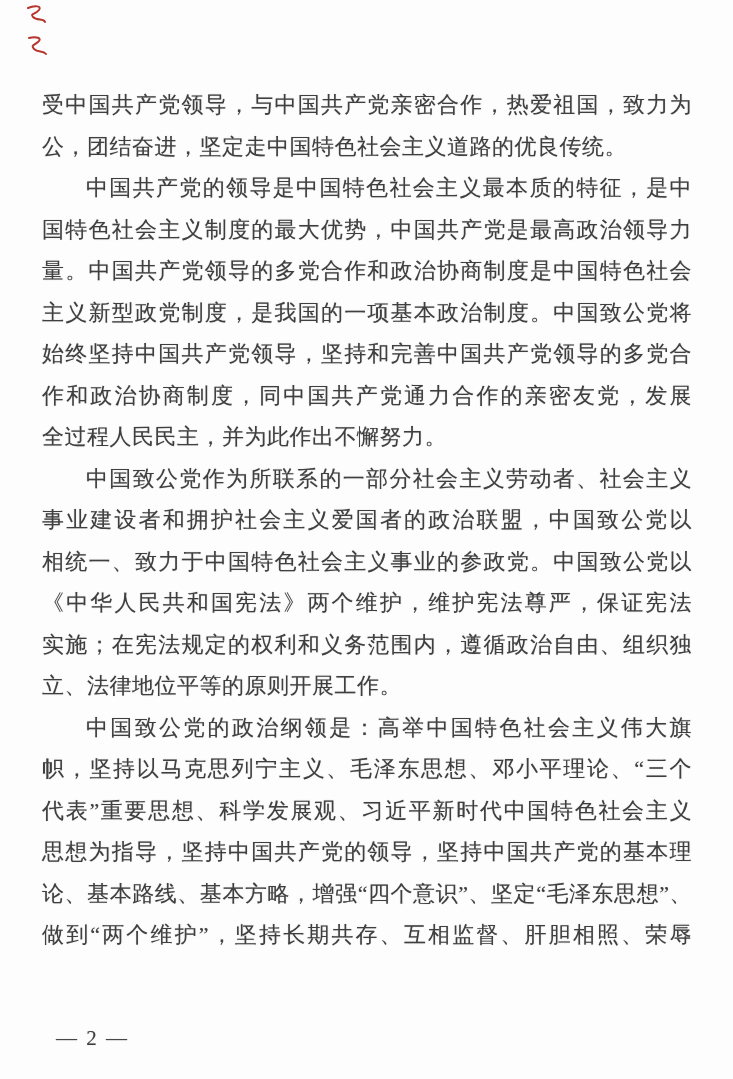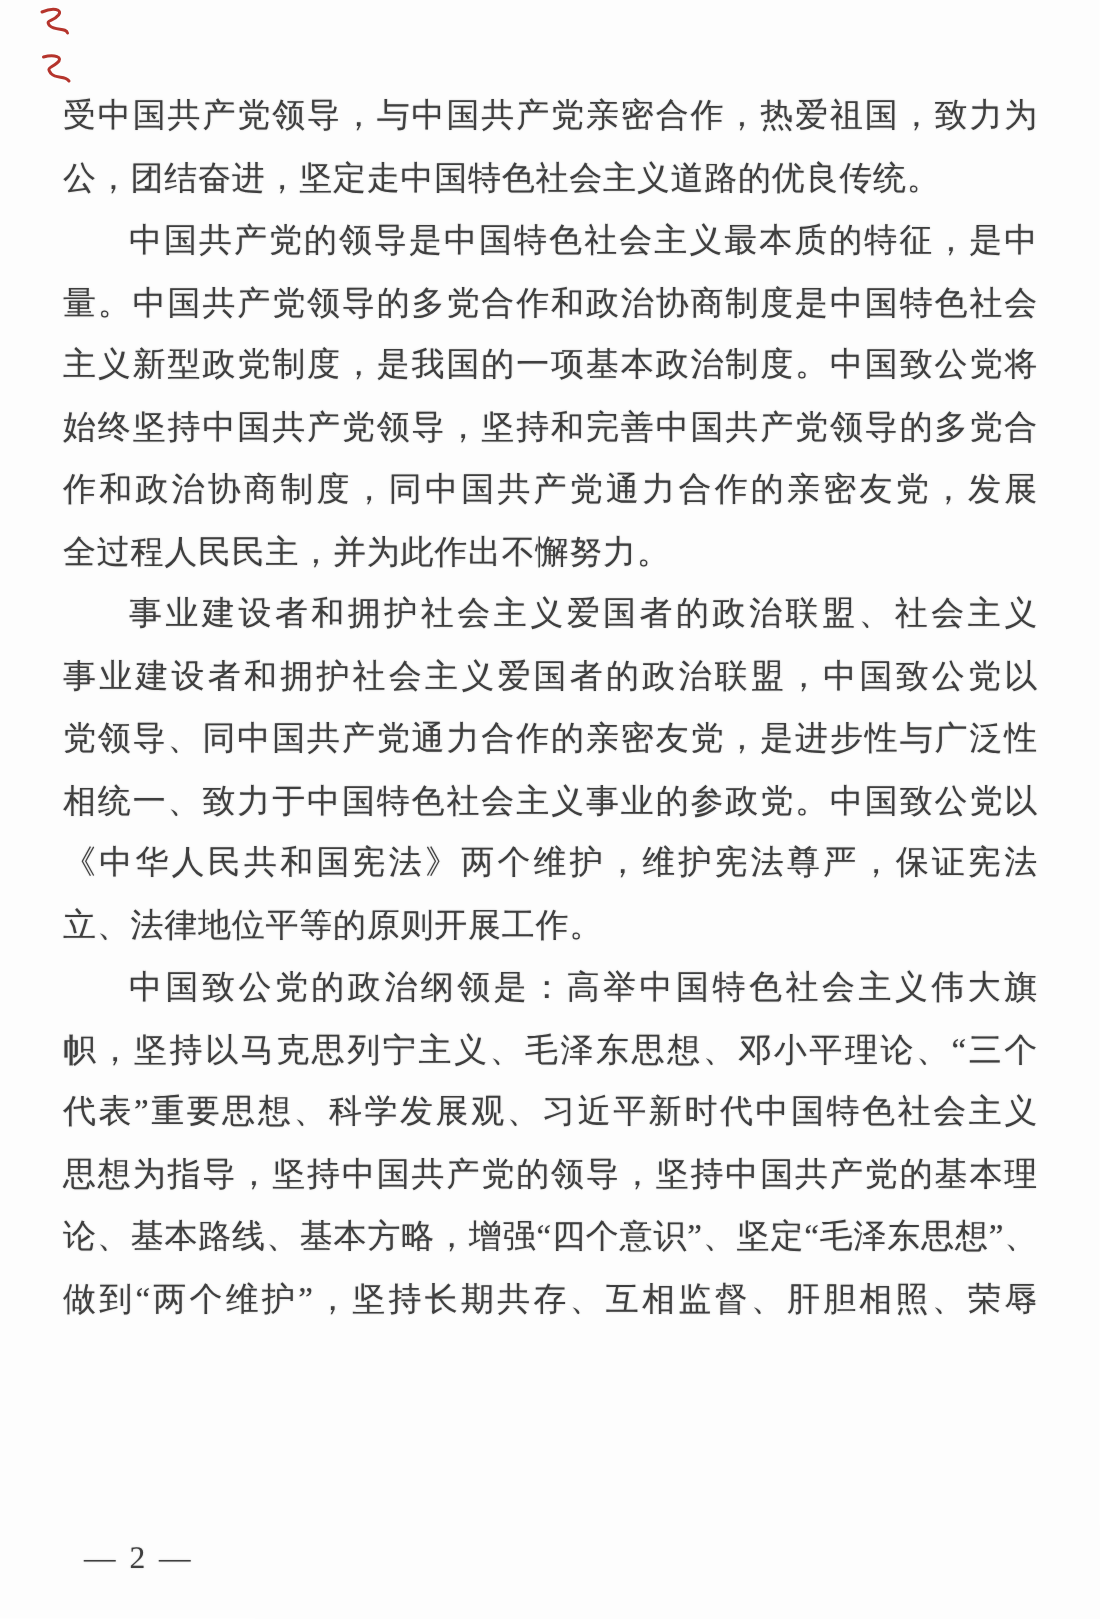--- a/index.html
+++ b/index.html
@@ -17,21 +17,21 @@
   .annotation-marks {
     position: absolute;
     left: 24px; top: 3px;
     width: 30px; height: 56px;
   }
   .annotation-marks svg { position: absolute; left: 0; }
   .mark-1 { top: 0; }
   .mark-2 { top: 31px; }
   .textblock {
     position: absolute;
-    left: 42px; top: 56px;
+    left: 42px; top: 84px;
     width: 650px;
   }
   .line {
     font-size: 22px;
     height: 41.5px;
     line-height: 41.5px;
     color: #3f3f3f;
     text-align: justify;
     text-align-last: justify;
     text-justify: inter-character;
@@ -63,31 +63,32 @@
       <path d="M5 4 C12 2, 19 4, 14 8 C9 12, 7 11, 10 15 C14 19, 19 16, 22 20" fill="none" stroke-width="2" stroke-linecap="round" stroke="#b5342c"></path>
     </svg>
   </div>
 
   <div class="textblock">
 
     <div class="line">受中国共产党领导，与中国共产党亲密合作，热爱祖国，致力为</div>
     <div class="line para-end">公，团结奋进，坚定走中国特色社会主义道路的优良传统。</div>
 
     <div class="line indent">中国共产党的领导是中国特色社会主义最本质的特征，是中</div>
+    <div class="line">国特色社会主义制度的最大优势，中国共产党是最高政治领导力</div>
     <div class="line">量。中国共产党领导的多党合作和政治协商制度是中国特色社会</div>
     <div class="line">主义新型政党制度，是我国的一项基本政治制度。中国致公党将</div>
     <div class="line">始终坚持中国共产党领导，坚持和完善中国共产党领导的多党合</div>
     <div class="line">作和政治协商制度，同中国共产党通力合作的亲密友党，发展</div>
     <div class="line para-end">全过程人民民主，并为此作出不懈努力。</div>
 
-    <div class="line indent">事业建设者和拥护社会主义爱国者的政治联盟、社会主义</div>
+    <div class="line indent">中国致公党作为所联系的一部分社会主义劳动者、社会主义</div>
     <div class="line">事业建设者和拥护社会主义爱国者的政治联盟，中国致公党以</div>
-    <div class="line">党领导、同中国共产党通力合作的亲密友党，是进步性与广泛性</div>
     <div class="line">相统一、致力于中国特色社会主义事业的参政党。中国致公党以</div>
     <div class="line">《中华人民共和国宪法》两个维护，维护宪法尊严，保证宪法</div>
+    <div class="line">实施；在宪法规定的权利和义务范围内，遵循政治自由、组织独</div>
     <div class="line para-end">立、法律地位平等的原则开展工作。</div>
 
     <div class="line indent">中国致公党的政治纲领是：高举中国特色社会主义伟大旗</div>
     <div class="line">帜，坚持以马克思列宁主义、毛泽东思想、邓小平理论、“三个</div>
     <div class="line">代表”重要思想、科学发展观、习近平新时代中国特色社会主义</div>
     <div class="line">思想为指导，坚持中国共产党的领导，坚持中国共产党的基本理</div>
     <div class="line">论、基本路线、基本方略，增强“四个意识”、坚定“毛泽东思想”、</div>
     <div class="line">做到“两个维护”，坚持长期共存、互相监督、肝胆相照、荣辱</div>
   </div>
 

